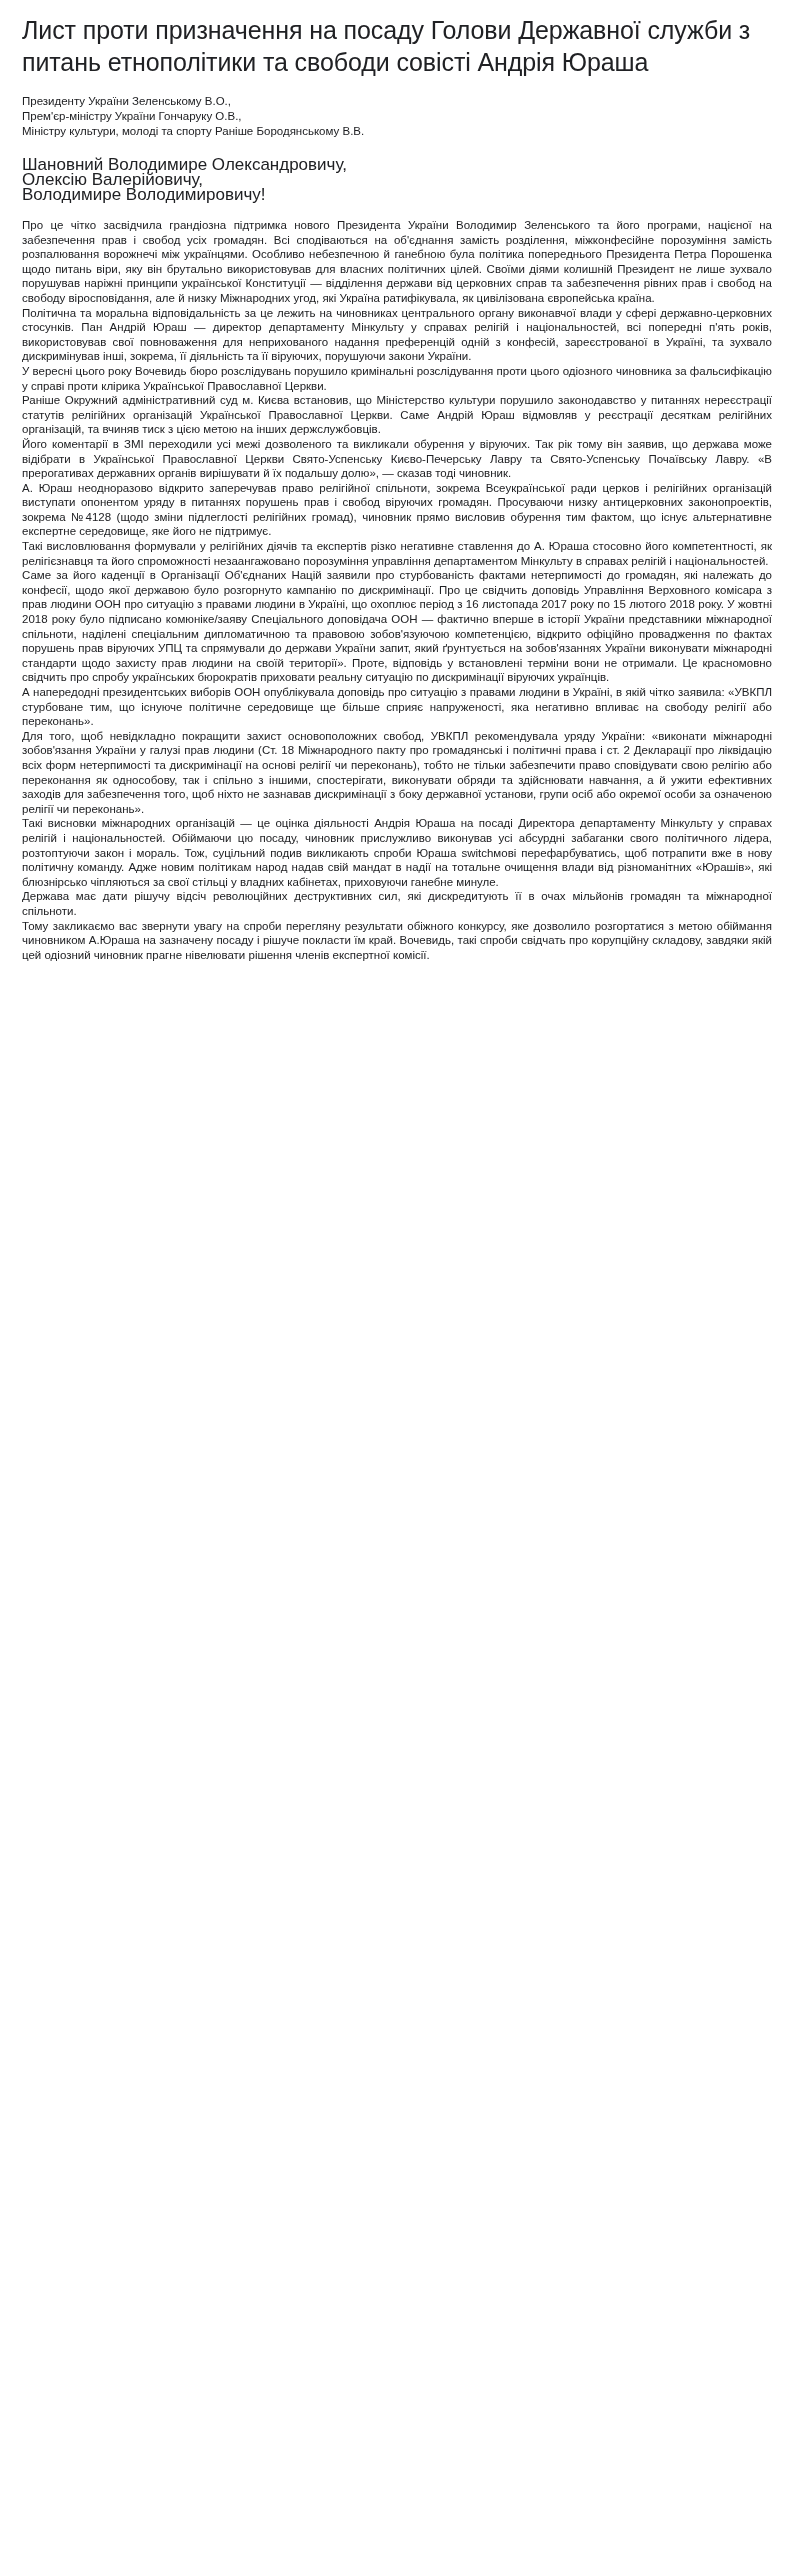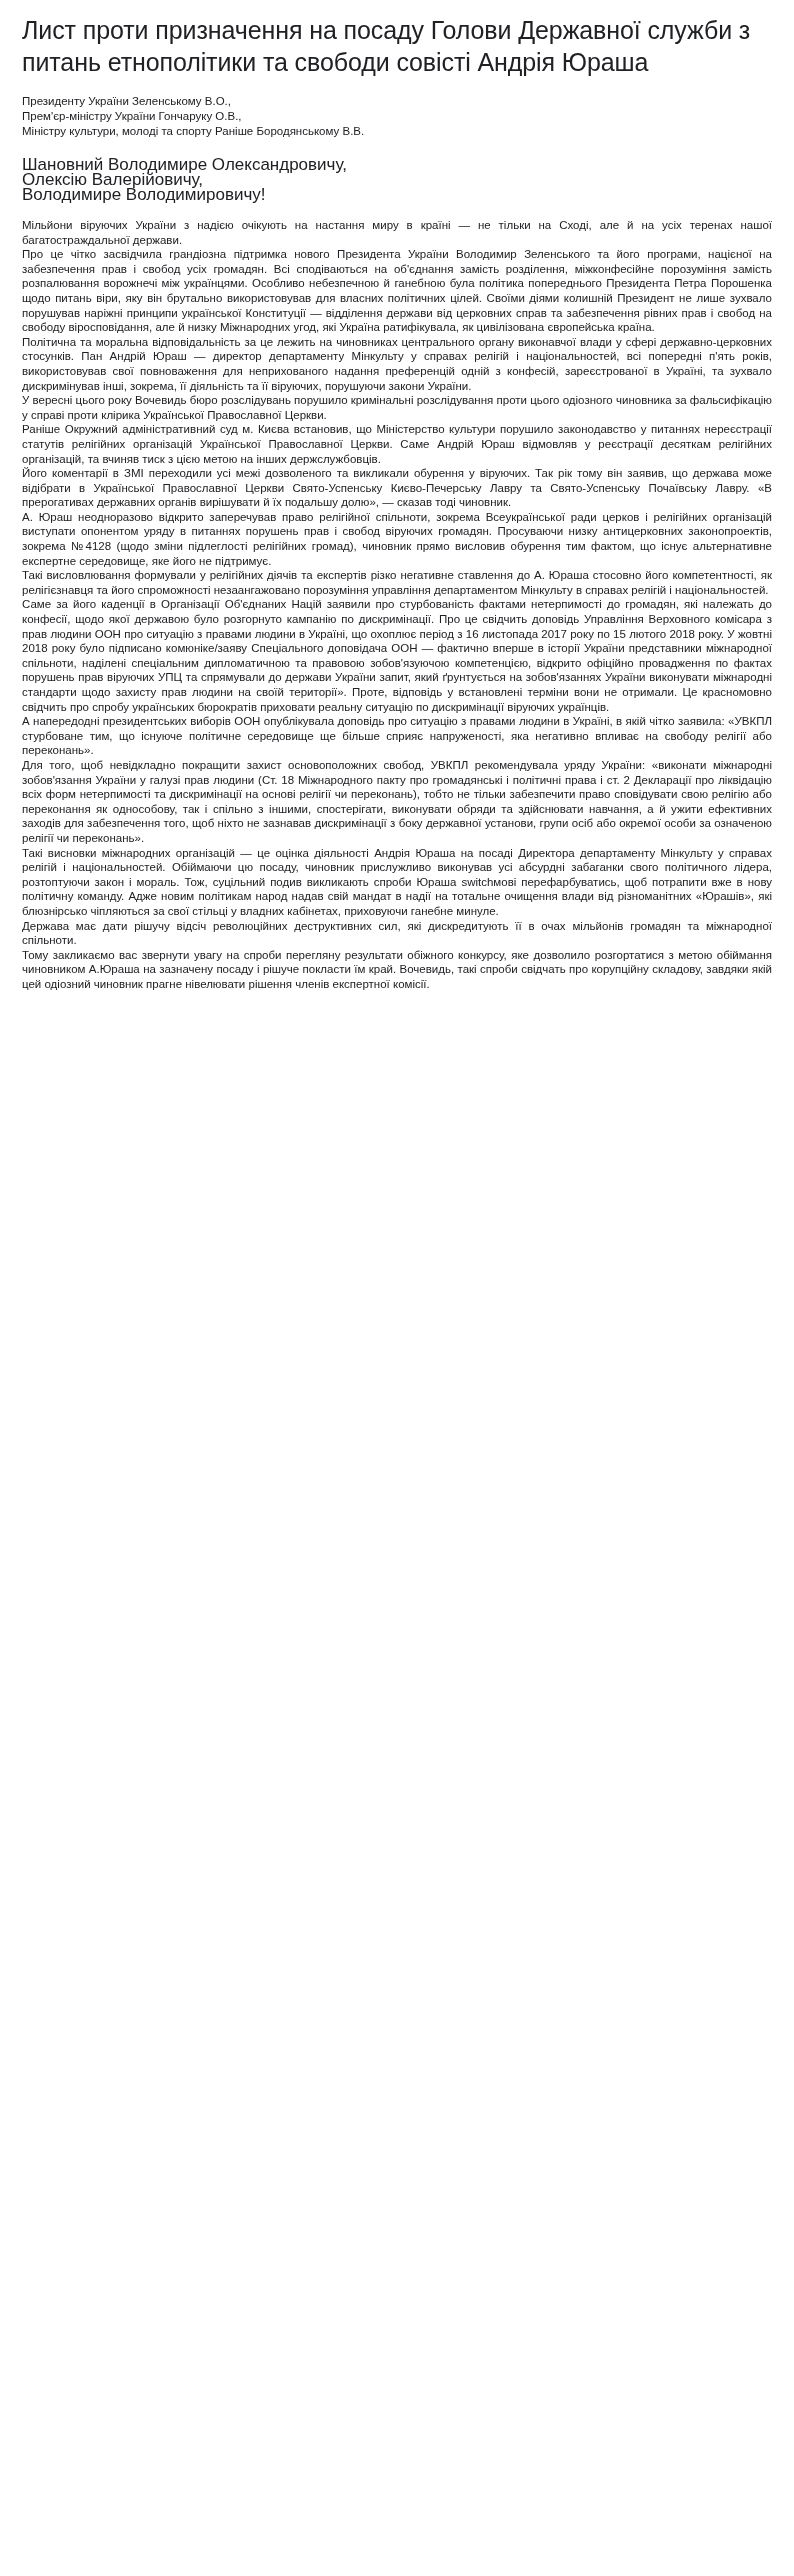--- a/index.html
+++ b/index.html
@@ -69,21 +69,20 @@
     <p class="addressee-line">Міністру культури, молоді та спорту Раніше Бородянському В.В.</p>
   </div>
 
   <div class="salutation">
     <p class="salutation-line">Шановний Володимире Олександровичу,</p>
     <p class="salutation-line">Олексію Валерійовичу,</p>
     <p class="salutation-line">Володимире Володимировичу!</p>
   </div>
 
   <div class="body-text">
-    <p>Мільйони віруючих України з надією очікують на настання миру в країні — не тільки на Сході, але й на усіх теренах нашої багатостраждальної держави.</p>
     <p>Про це чітко засвідчила грандіозна підтримка нового Президента України Володимир Зеленського та його програми, націєної на забезпечення прав і свобод усіх громадян. Всі сподіваються на об'єднання замість розділення, міжконфесійне порозуміння замість розпалювання ворожнечі між українцями. Особливо небезпечною й ганебною була політика попереднього Президента Петра Порошенка щодо питань віри, яку він брутально використовував для власних політичних цілей. Своїми діями колишній Президент не лише зухвало порушував наріжні принципи української Конституції — відділення держави від церковних справ та забезпечення рівних прав і свобод на свободу віросповідання, але й низку Міжнародних угод, які Україна ратифікувала, як цивілізована європейська країна.</p>
     <p>Політична та моральна відповідальність за це лежить на чиновниках центрального органу виконавчої влади у сфері державно-церковних стосунків. Пан Андрій Юраш — директор департаменту Мінкульту у справах релігій і національностей, всі попередні п'ять років, використовував свої повноваження для неприхованого надання преференцій одній з конфесій, зареєстрованої в Україні, та зухвало дискримінував інші, зокрема, її діяльність та її віруючих, порушуючи закони України.</p>
     <p>У вересні цього року Вочевидь бюро розслідувань порушило кримінальні розслідування проти цього одіозного чиновника за фальсифікацію у справі проти клірика Української Православної Церкви.</p>
     <p>Раніше Окружний адміністративний суд м. Києва встановив, що Міністерство культури порушило законодавство у питаннях нереєстрації статутів релігійних організацій Української Православної Церкви. Саме Андрій Юраш відмовляв у реєстрації десяткам релігійних організацій, та вчиняв тиск з цією метою на інших держслужбовців.</p>
     <p>Його коментарії в ЗМІ переходили усі межі дозволеного та викликали обурення у віруючих. Так рік тому він заявив, що держава може відібрати в Української Православної Церкви Свято-Успенську Києво-Печерську Лавру та Свято-Успенську Почаївську Лавру. «В прерогативах державних органів вирішувати й їх подальшу долю», — сказав тоді чиновник.</p>
     <p>А. Юраш неодноразово відкрито заперечував право релігійної спільноти, зокрема Всеукраїнської ради церков і релігійних організацій виступати опонентом  уряду в питаннях порушень прав і свобод віруючих громадян. Просуваючи низку антицерковних законопроектів, зокрема №4128 (щодо зміни підлеглості релігійних громад), чиновник прямо  висловив обурення тим фактом, що існує альтернативне експертне середовище, яке його не підтримує.</p>
     <p>Такі висловлювання формували у релігійних діячів та експертів різко негативне ставлення до А. Юраша стосовно його компетентності, як релігієзнавця та його спроможності незаангажовано порозуміння управління департаментом Мінкульту в справах релігій і національностей.</p>
     <p>Саме за його каденції в Організації Об'єднаних Націй заявили про стурбованість фактами нетерпимості до громадян, які належать до конфесії, щодо якої державою було розгорнуто кампанію по дискримінації. Про це свідчить доповідь Управління Верховного комісара з прав людини ООН про ситуацію з правами людини в Україні, що охоплює період з 16 листопада 2017 року по 15 лютого 2018 року. У жовтні 2018 року було підписано комюніке/заяву Спеціального доповідача ООН — фактично вперше в історії України представники міжнародної спільноти, наділені спеціальним дипломатичною та правовою зобов'язуючою компетенцією, відкрито офіційно провадження по фактах порушень прав віруючих УПЦ та спрямували до держави України запит, який ґрунтується на зобов'язаннях України виконувати міжнародні стандарти щодо захисту прав людини на своїй території». Проте, відповідь у встановлені терміни вони не отримали. Це красномовно свідчить про спробу українських бюрократів приховати реальну ситуацію по дискримінації віруючих українців.</p>
     <p>А напередодні президентських виборів ООН опублікувала доповідь про ситуацію з правами людини в Україні, в якій чітко заявила: «УВКПЛ стурбоване тим, що існуюче політичне середовище ще більше сприяє напруженості, яка негативно впливає на свободу релігії або переконань».</p>
     <p>Для того, щоб невідкладно покращити захист основоположних свобод, УВКПЛ рекомендувала уряду України: «виконати міжнародні зобов'язання України у галузі прав людини (Ст. 18 Міжнародного пакту про громадянські і політичні права і ст. 2 Декларації про ліквідацію всіх форм нетерпимості та дискримінації на основі релігії чи переконань), тобто не тільки забезпечити право сповідувати свою релігію або переконання як однособову, так і спільно з іншими, спостерігати, виконувати обряди та здійснювати навчання, а й ужити ефективних заходів для забезпечення того, щоб ніхто не зазнавав дискримінації з боку державної установи, групи осіб або окремої особи за означеною релігії чи переконань».</p>

